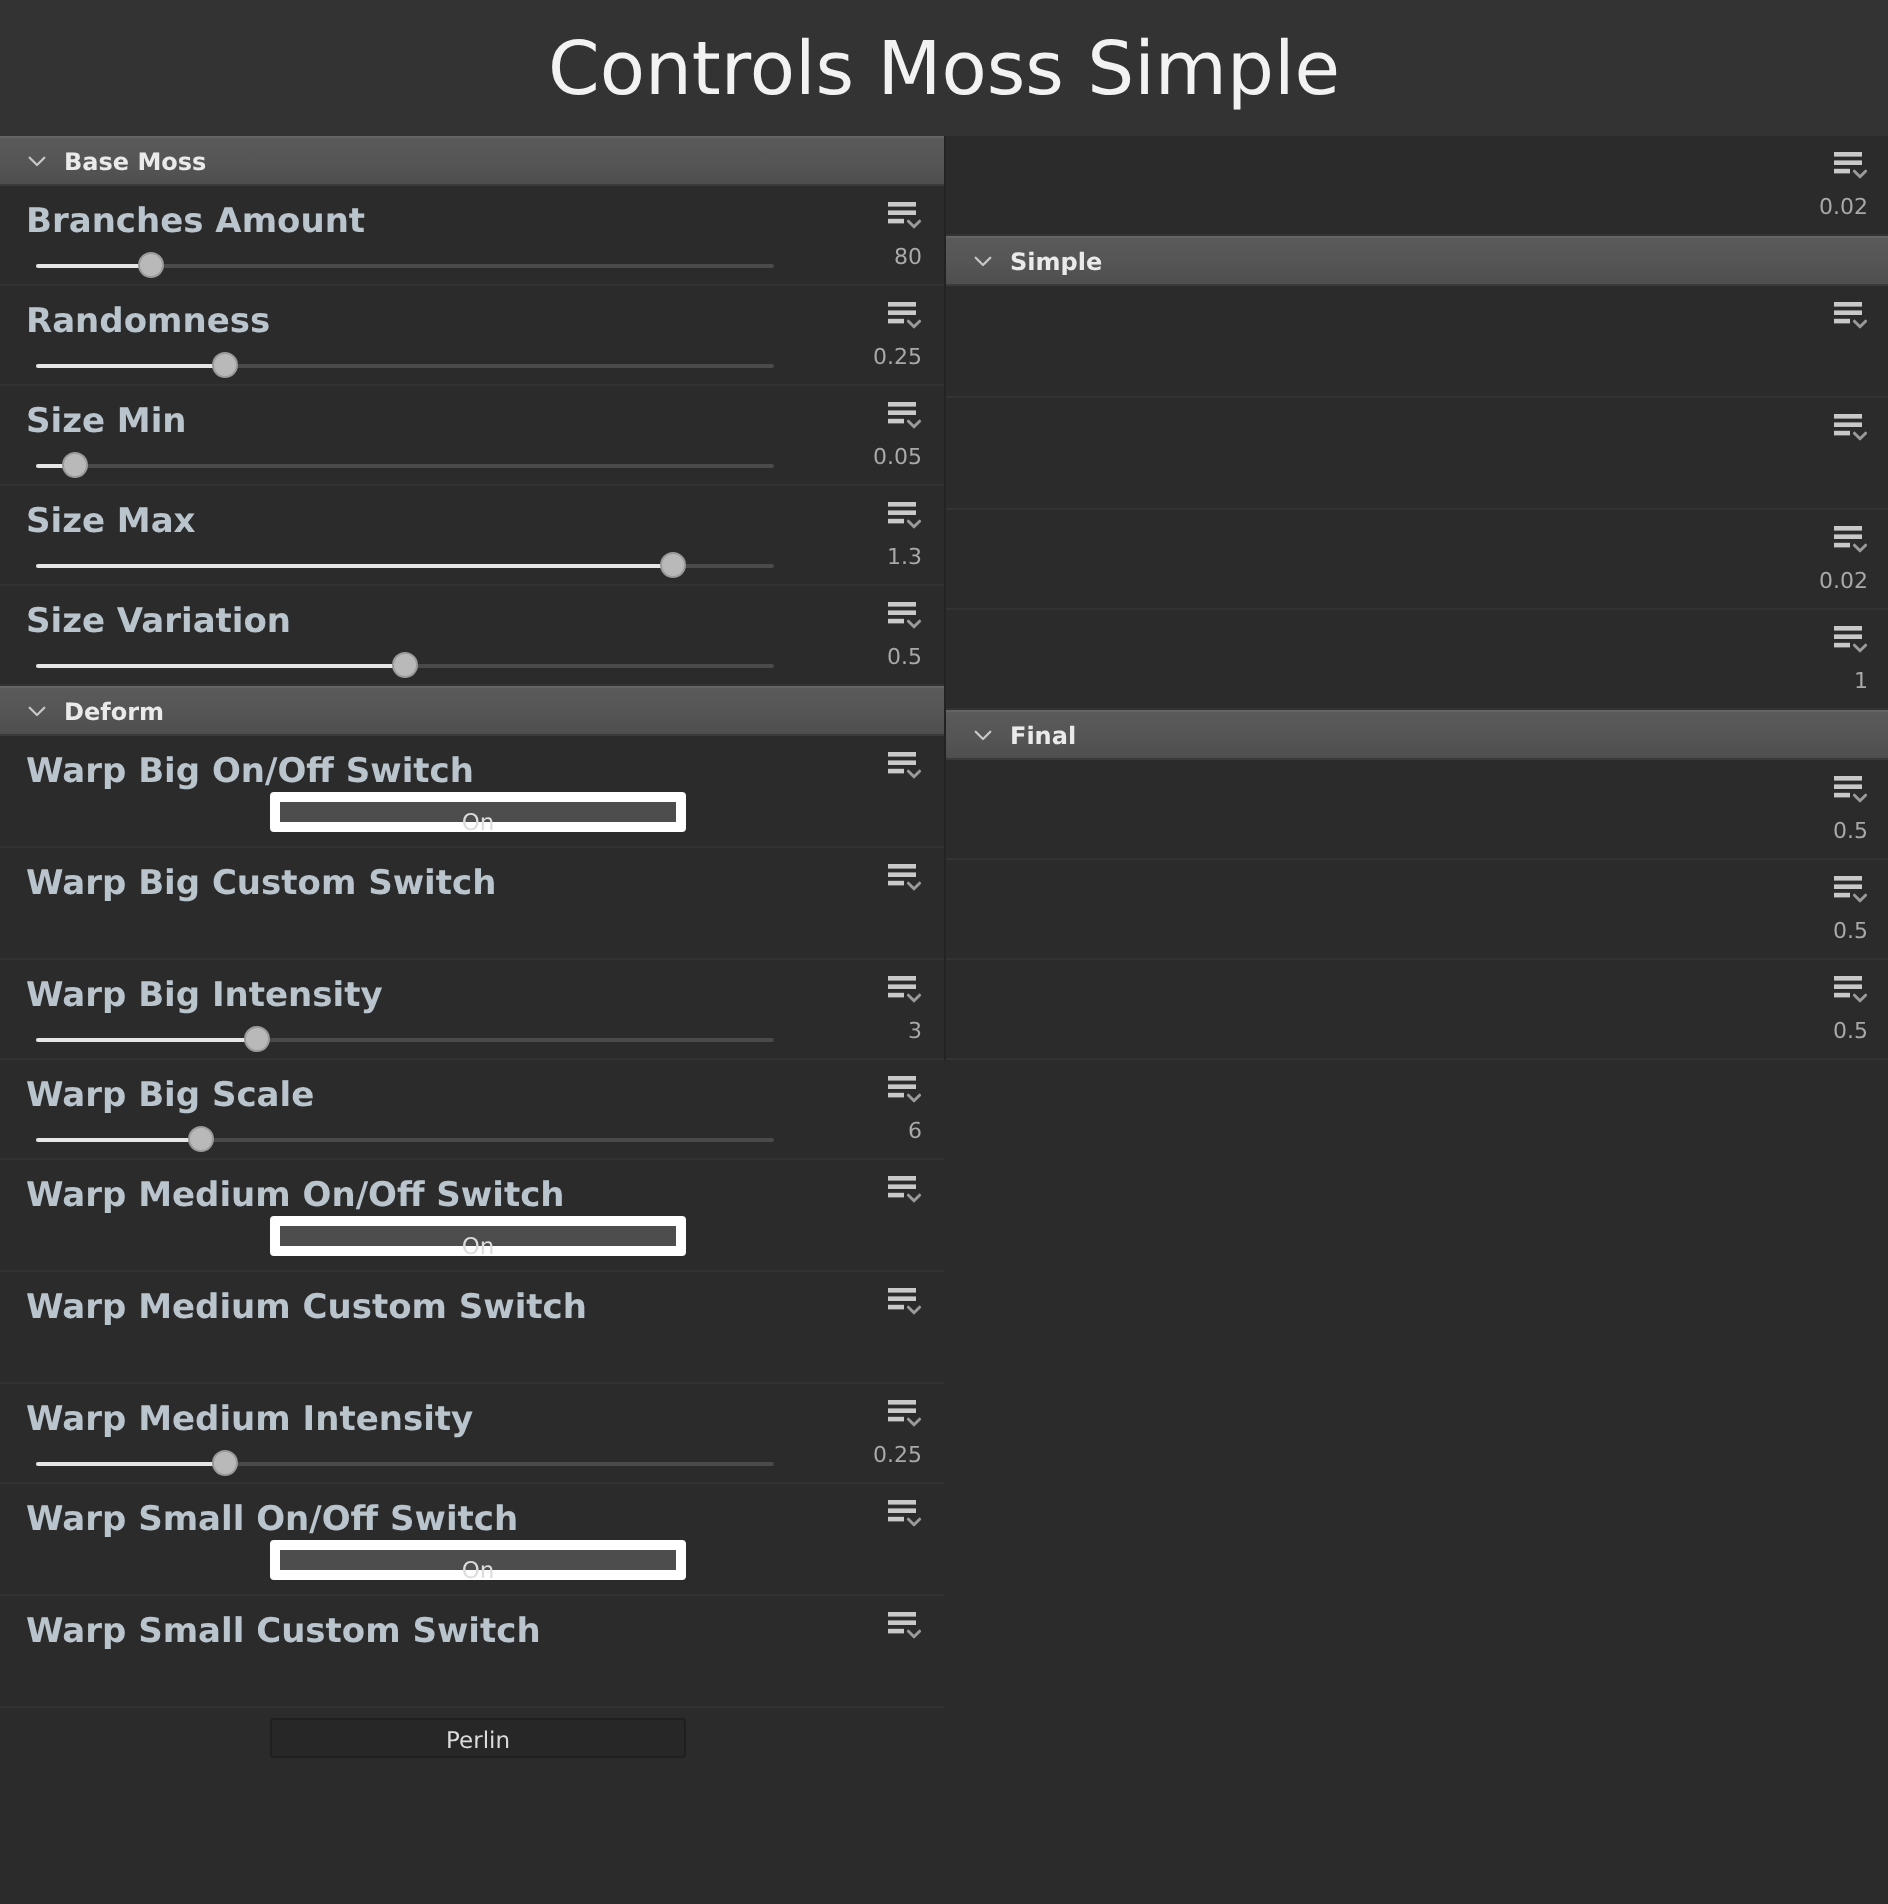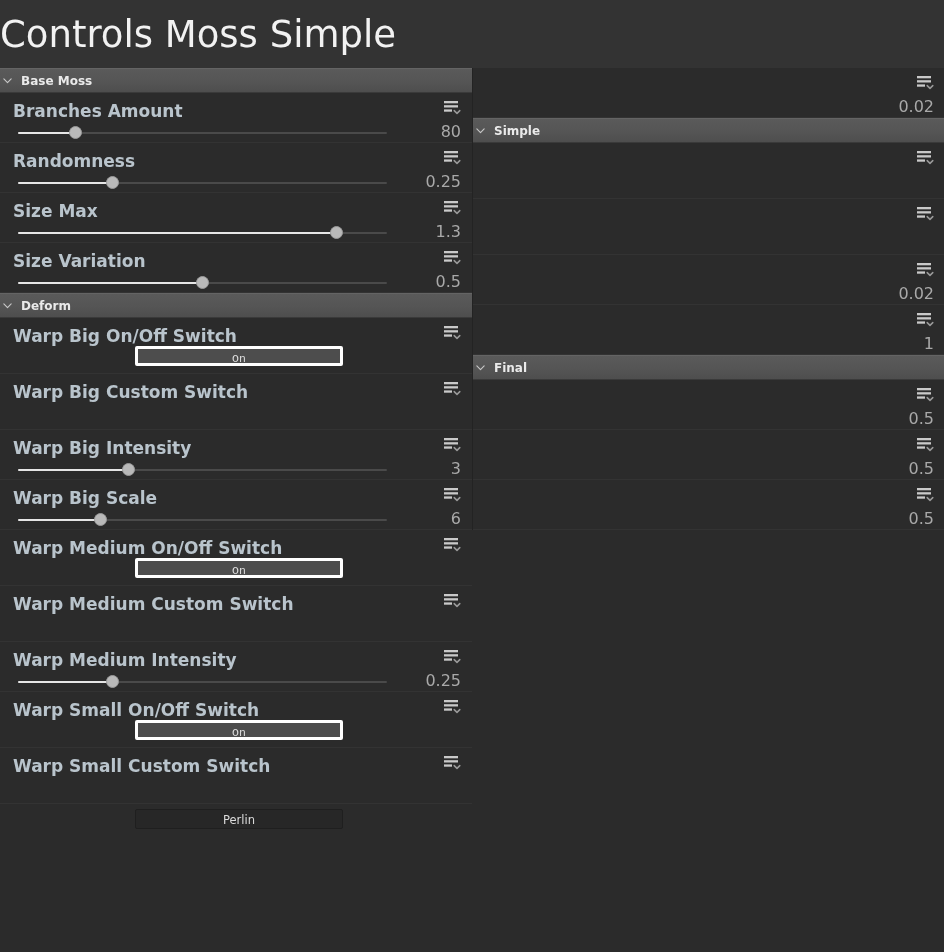--- a/index.html
+++ b/index.html
@@ -9,21 +9,21 @@
     background:#2b2b2b;
     font-family:"DejaVu Sans","Liberation Sans",sans-serif;
     color:#c8c8c8;
     overflow:hidden;
   }
   #app{position:relative;width:944px;height:952px;}
 
   
   .title-bar{
     height:68px;
-    display:flex;align-items:center;justify-content:flex-start;
+    display:flex;align-items:center;justify-content:center;
     background:#333333;
   }
   .title-text{
     font-size:37px;
     font-weight:400;
     color:#f2f2f2;
     letter-spacing:0px;
     line-height:1;
   }
 
@@ -33,21 +33,21 @@
   .col-right{border-left:1px solid #232323;}
 
   
   .section{
     height:25px;
     display:flex;align-items:center;
     background:linear-gradient(to bottom,#5a5a5a 0%,#555555 55%,#4e4e4e 100%);
     border-top:1px solid #646464;
     border-bottom:1px solid #3a3a3a;
     box-sizing:border-box;
-    padding-left:0;
+    padding-left:11px;
   }
   .sec-chev{
     width:15px;height:15px;flex:0 0 15px;
     display:flex;align-items:center;justify-content:center;
     opacity:.85;
   }
   .sec-label{
     font-size:12px;font-weight:bold;color:#eaeaea;
     margin-left:6px;
   }
@@ -66,21 +66,21 @@
     font-size:17px;font-weight:bold;
     color:#b9c4cc;
     white-space:nowrap;
   }
   .menu-icon{
     position:absolute;right:10px;top:8px;
     width:18px;height:15px;
   }
   .row-value{
     position:absolute;right:11px;top:29px;
-    font-size:16px;color:#a9a9a9;
+    font-size:11px;color:#a9a9a9;
     text-align:right;white-space:nowrap;
   }
 
   
   .slider{
     position:absolute;left:18px;top:33px;
     height:14px;
   }
   .col-left  .slider{width:369px;}
   .col-right .menu-icon{right:10px;}
@@ -108,22 +108,21 @@
     height:20px;line-height:20px;
     text-align:center;
     font-size:11.5px;
     color:#dcdcdc;
     box-sizing:border-box;
     border-radius:2px;
   }
   .col-left  .btn{left:135px;width:208px;}
   .btn.on{
     background:#4d4d4d;
-    border:3px solid #ffffff;
-    font-family:Liberation Mono, monospace;
+    border:5px solid #ffffff;
   }
   .btn.menu{
     background:#272727;
     border:1px solid #1f1f1f;
     margin-top:33px;
   }
 </style>
 </head>
 <body>
 
@@ -167,20 +166,35 @@
               <path d="M10.2 9.6 L13 12.4 L15.8 9.6" fill="none" stroke="#9a9a9a" stroke-width="1.5" stroke-linecap="round" stroke-linejoin="round"></path>
             </svg></div>
           <div class="slider">
             <div class="trk"></div>
             <div class="trk-fill" style="width: 25.5%;"></div>
             <div class="knob" style="left: 25.5%;"></div>
           </div>
           <div class="row-value">0.25</div>
         </div>
         <div class="row">
+          <div class="row-label">Size Min</div>
+          <div class="menu-icon"><svg viewBox="0 0 18 15" width="18" height="15">
+              <rect x="0" y="0" width="14" height="2.3" fill="#c9c9c9"></rect>
+              <rect x="0" y="4.2" width="14" height="2.3" fill="#c9c9c9"></rect>
+              <rect x="0" y="8.4" width="8" height="2.3" fill="#c9c9c9"></rect>
+              <path d="M10.2 9.6 L13 12.4 L15.8 9.6" fill="none" stroke="#9a9a9a" stroke-width="1.5" stroke-linecap="round" stroke-linejoin="round"></path>
+            </svg></div>
+          <div class="slider">
+            <div class="trk"></div>
+            <div class="trk-fill" style="width: 5.2%;"></div>
+            <div class="knob" style="left: 5.2%;"></div>
+          </div>
+          <div class="row-value">0.05</div>
+        </div>
+        <div class="row">
           <div class="row-label">Size Max</div>
           <div class="menu-icon"><svg viewBox="0 0 18 15" width="18" height="15">
               <rect x="0" y="0" width="14" height="2.3" fill="#c9c9c9"></rect>
               <rect x="0" y="4.2" width="14" height="2.3" fill="#c9c9c9"></rect>
               <rect x="0" y="8.4" width="8" height="2.3" fill="#c9c9c9"></rect>
               <path d="M10.2 9.6 L13 12.4 L15.8 9.6" fill="none" stroke="#9a9a9a" stroke-width="1.5" stroke-linecap="round" stroke-linejoin="round"></path>
             </svg></div>
           <div class="slider">
             <div class="trk"></div>
             <div class="trk-fill" style="width: 86.2%;"></div>

